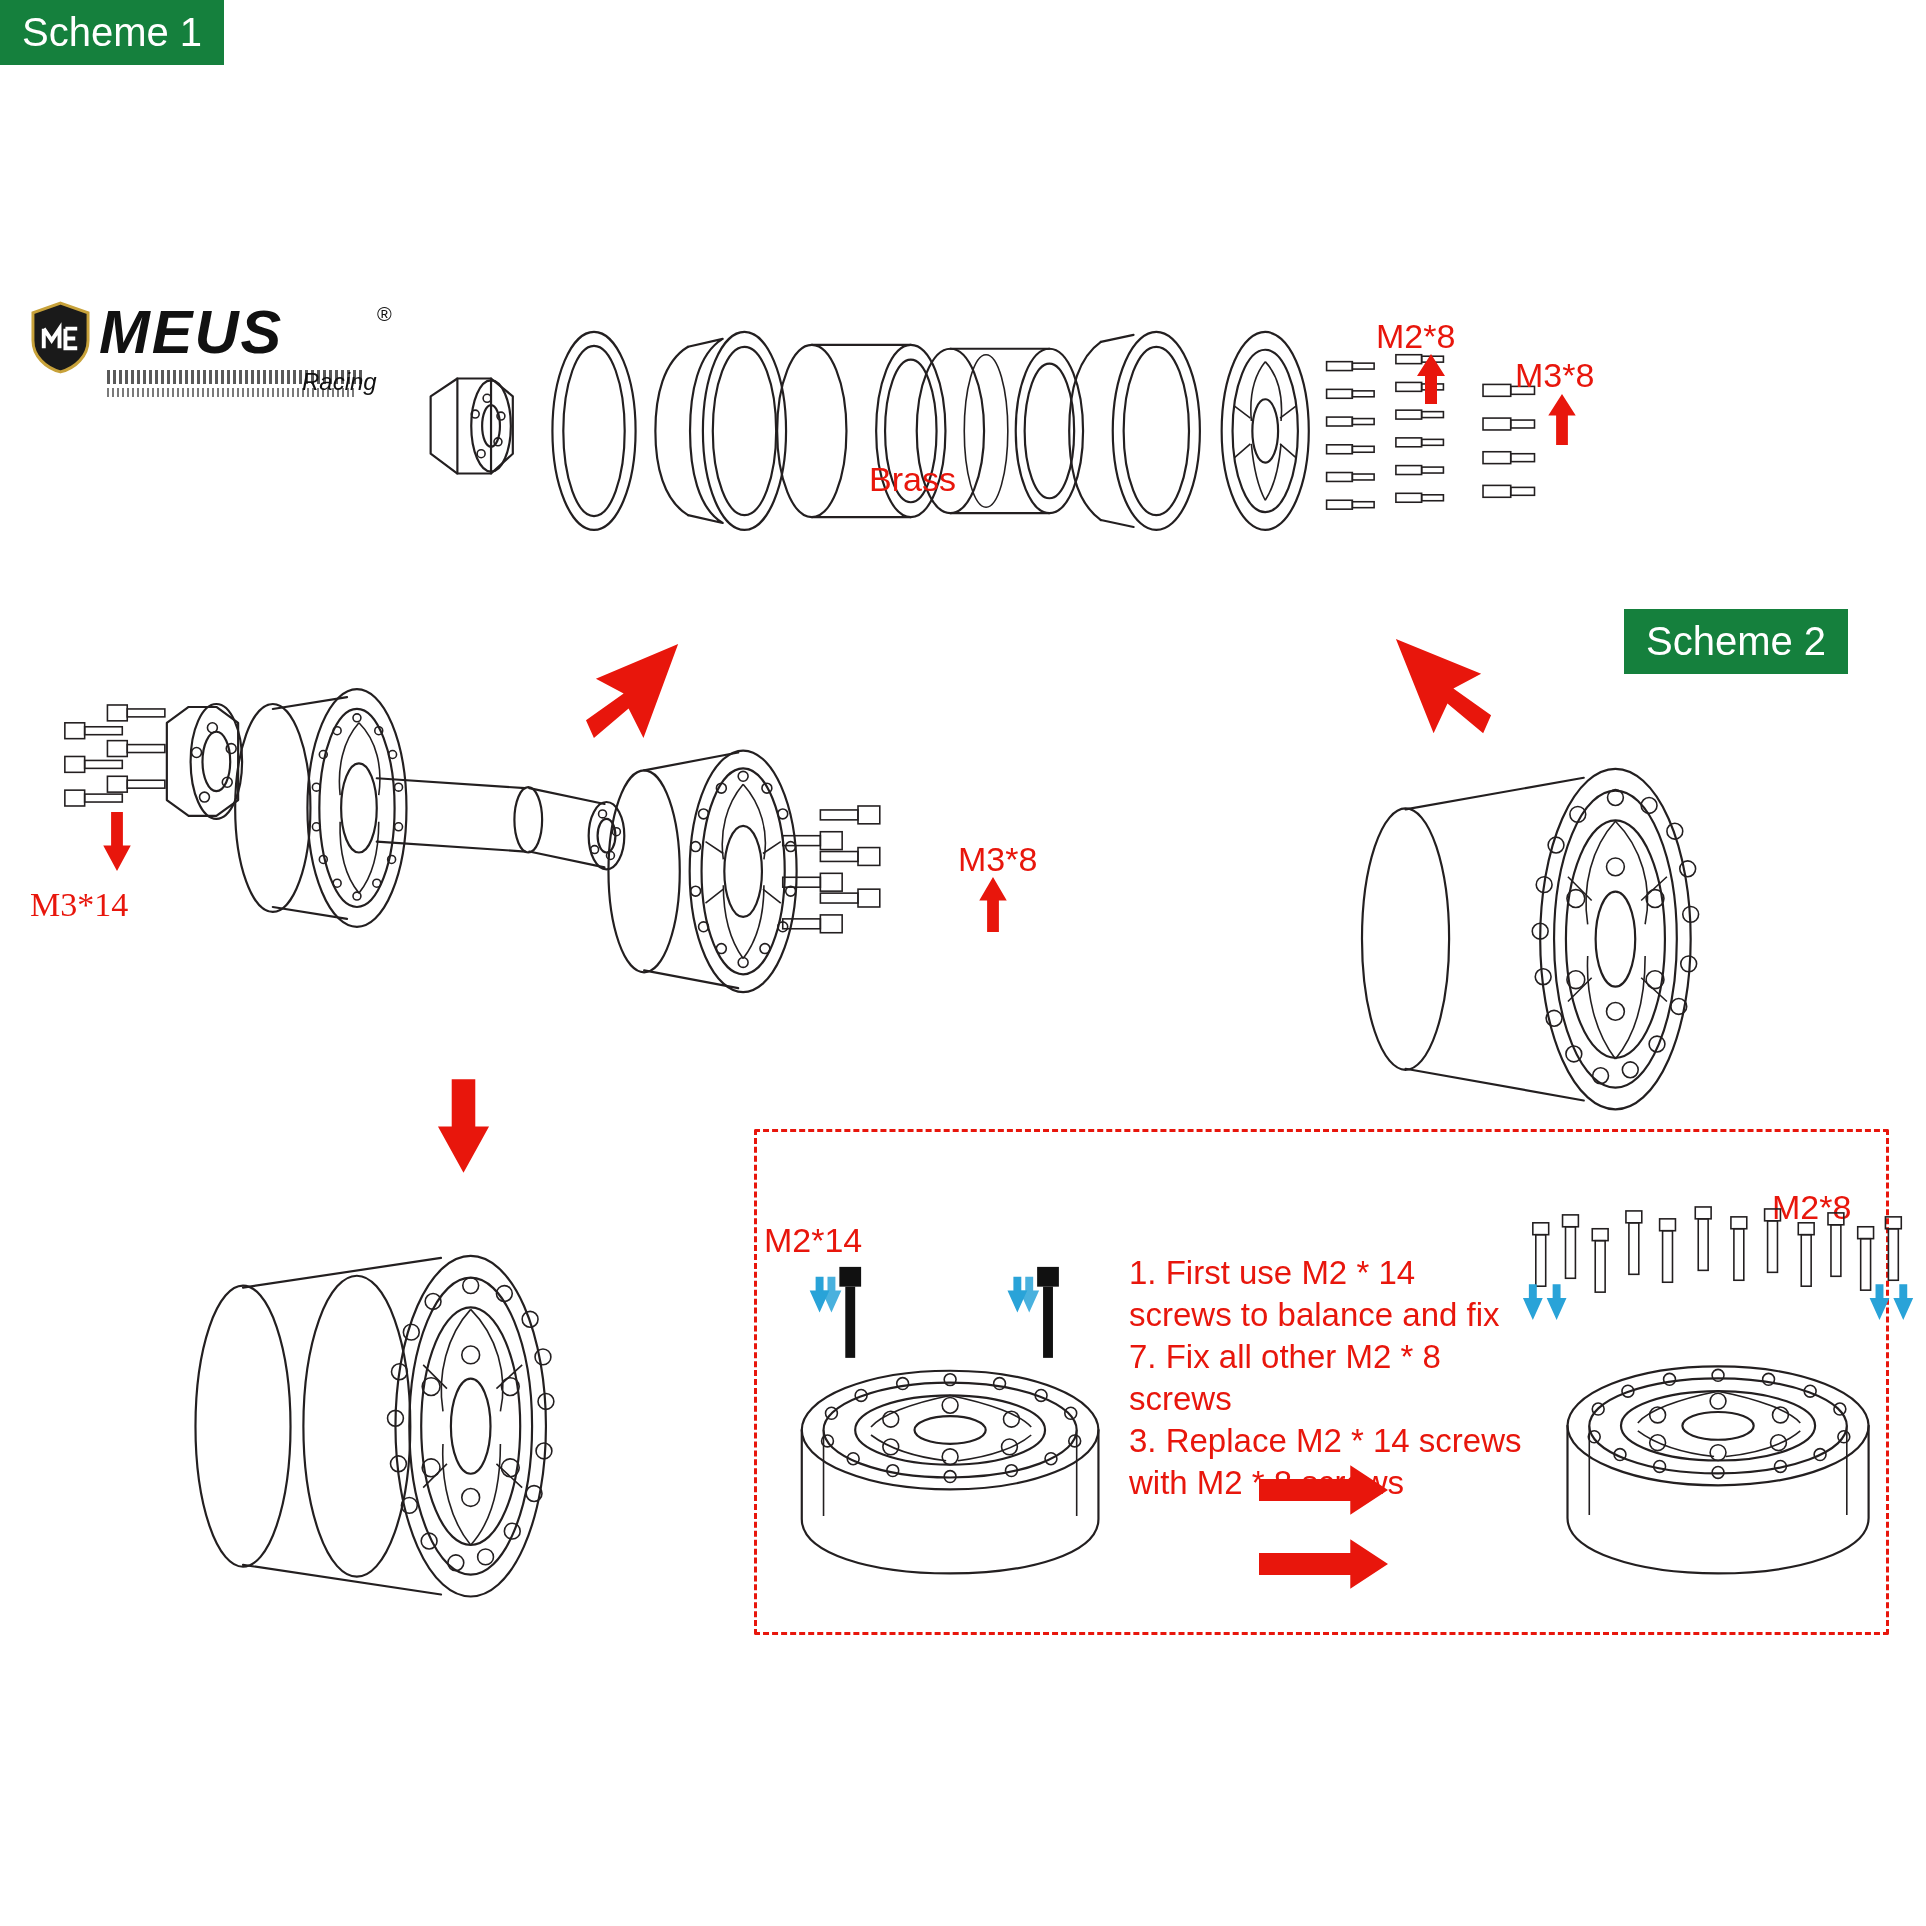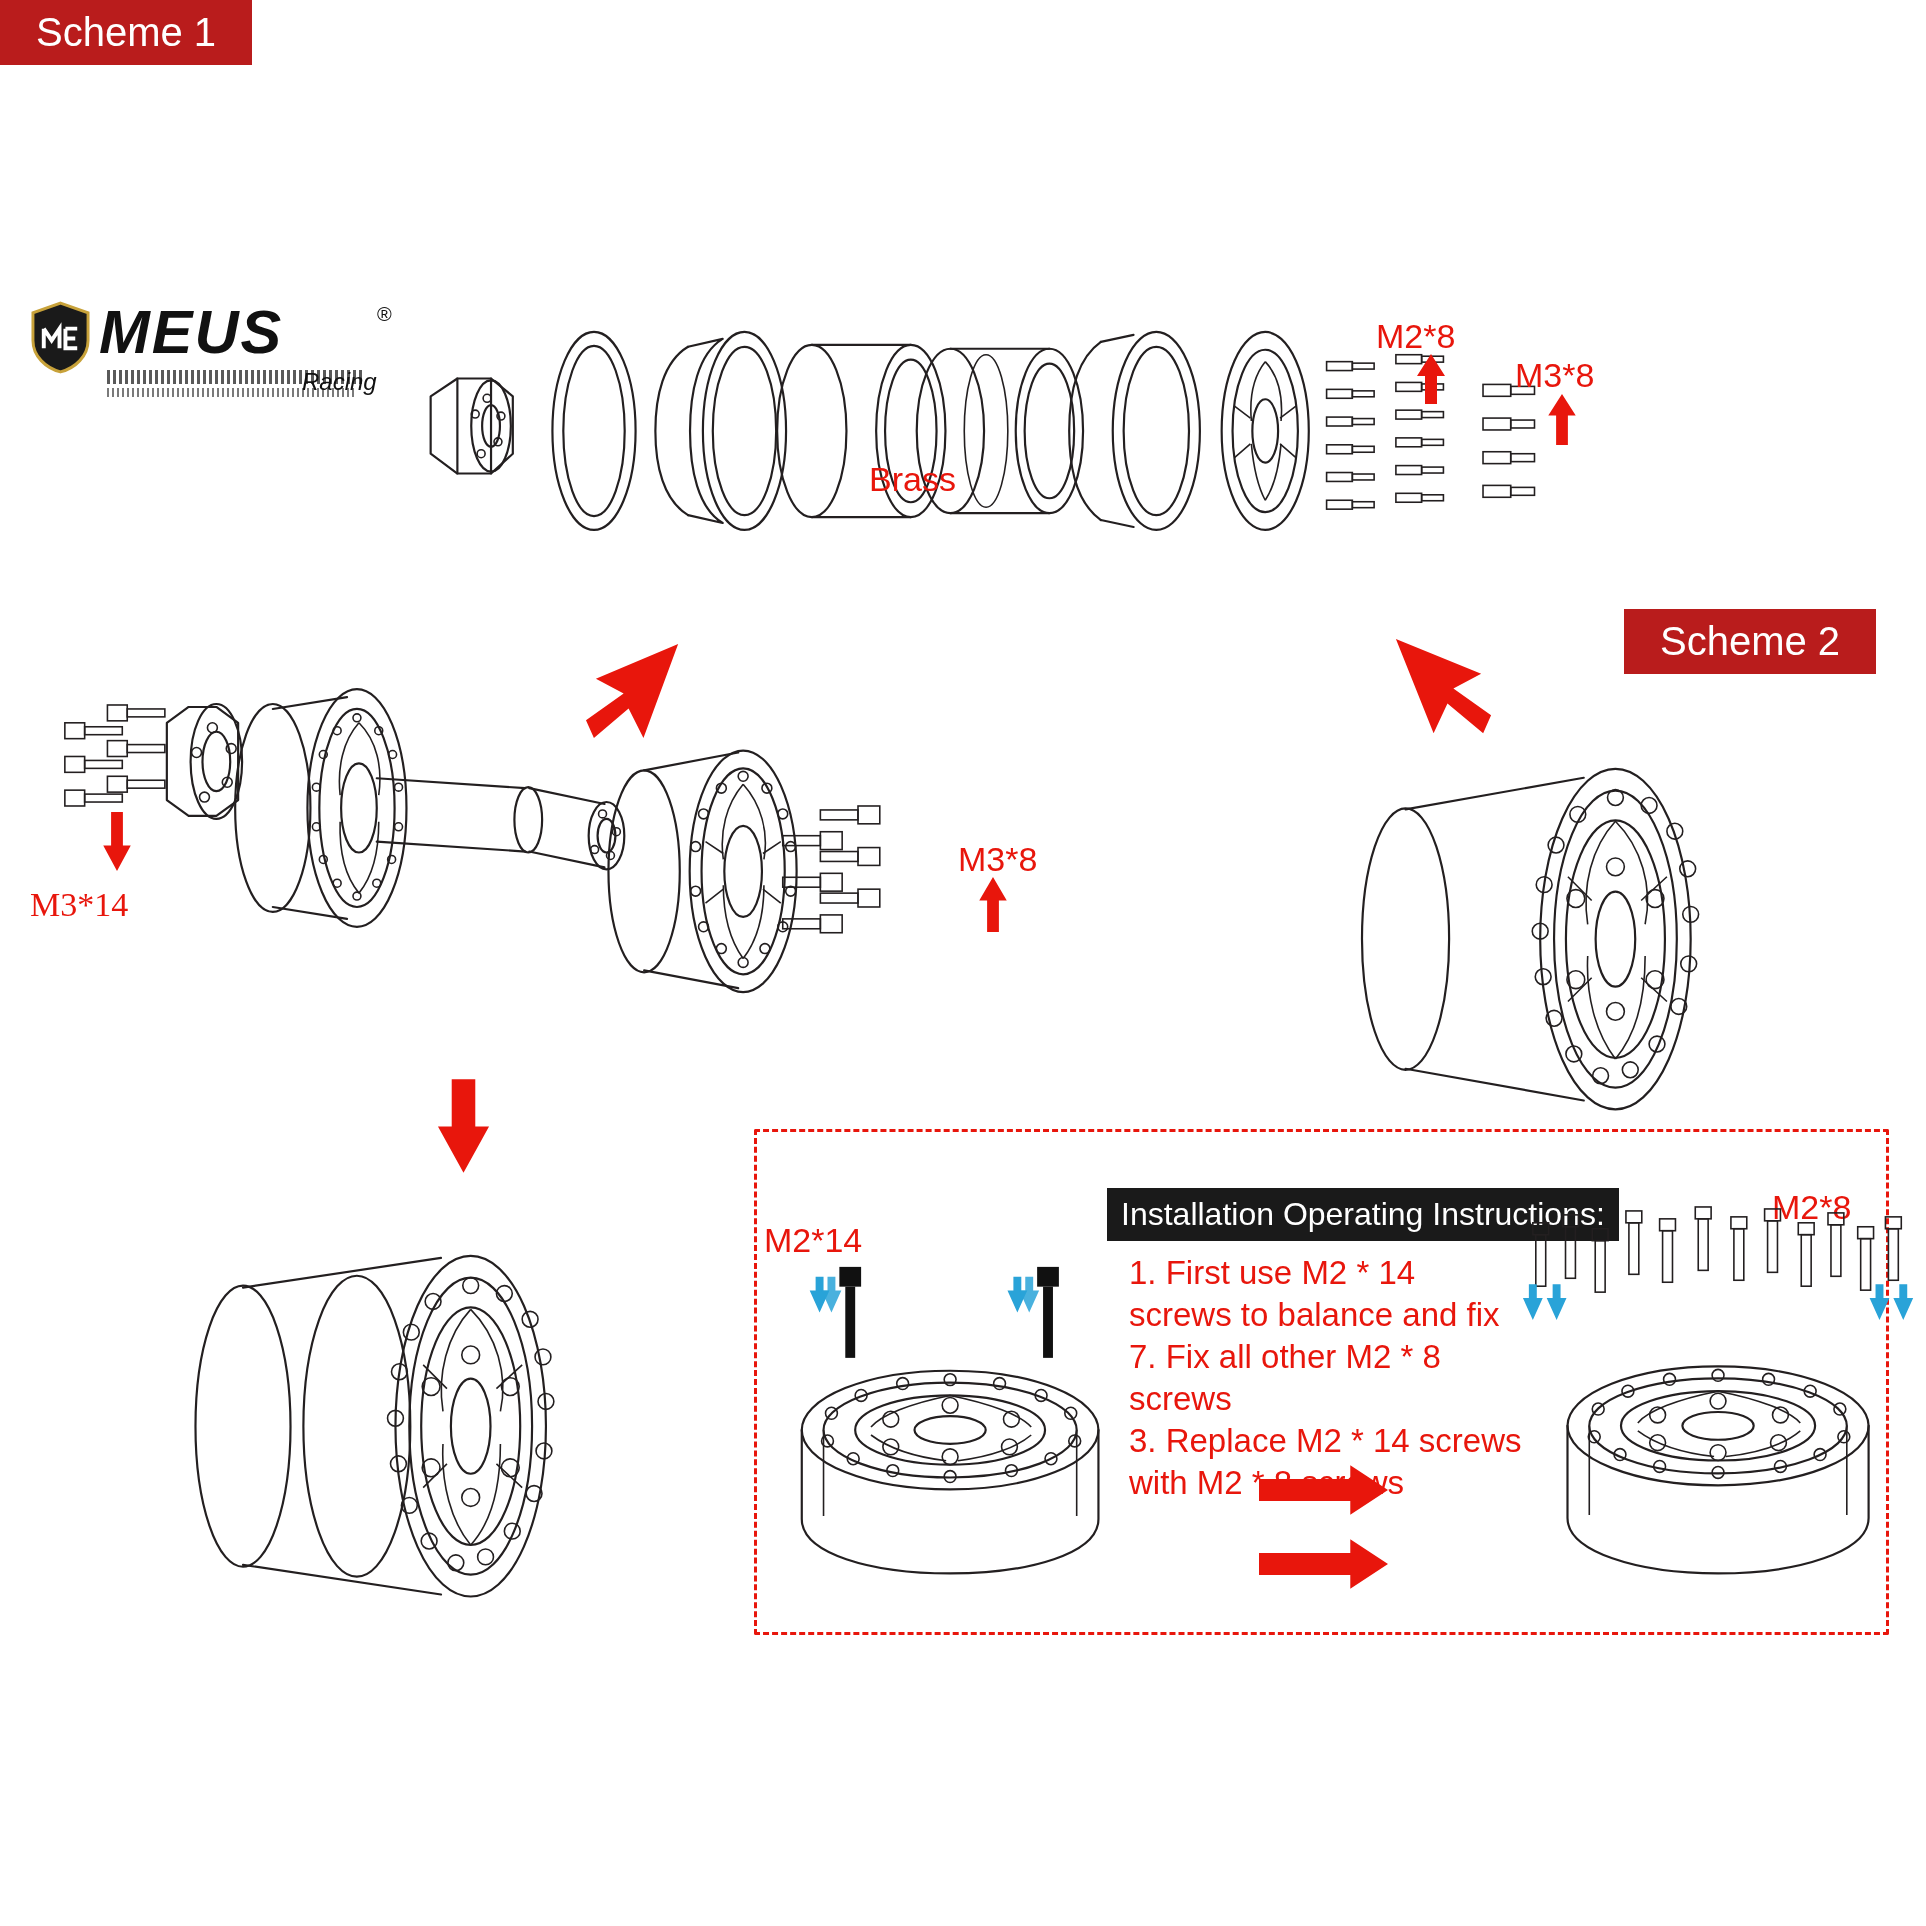--- a/index.html
+++ b/index.html
@@ -20,21 +20,21 @@
     letter-spacing:2px;color:#111;font-family:Liberation Sans, sans-serif;}
   .brand-reg{position:absolute;left:347px;top:6px;font-size:20px;color:#111;}
   .brand-racing{position:absolute;left:272px;top:71px;font-size:24px;font-style:italic;color:#111;}
   .brand-rule{position:absolute;left:77px;top:73px;width:257px;height:14px;
      background:repeating-linear-gradient(to right,#222 0 3px,transparent 3px 6px);opacity:.75;}
   .brand-rule2{position:absolute;left:77px;top:91px;width:248px;height:9px;
      background:repeating-linear-gradient(to right,#222 0 2px,transparent 2px 5px);opacity:.6;}
 
   
   .scheme-label{
-    background:#b91c1c;color:#fff;font-size:40px;padding:10px 36px;white-space:nowrap;
+    background:#15803d;color:#fff;font-size:40px;padding:10px 22px;white-space:nowrap;
   }
   .scheme2{left:1624px;top:609px;}
 
   
   .red-label{color:#e8160c;font-size:34px;white-space:nowrap;}
   .brass-label{color:#e8160c;font-size:34px;left:869px;top:460px;}
 
   
   .instr-box{
     left:754px;top:1129px;width:1129px;height:500px;
@@ -458,21 +458,20 @@
       <circle cx="199" cy="227" r="8"></circle>
         <circle cx="196" cy="181" r="8"></circle>
         <circle cx="200" cy="134" r="8"></circle>
       <circle cx="212" cy="94" r="8"></circle>
         <circle cx="234" cy="63" r="8"></circle>
     </g>
   </svg>
 
   <div class="abs instr-box"></div>
 
-  <div class="abs instr-title">Installation Operating Instructions:</div>
   <div class="abs instr-text">
     <div>1. First use M2 * 14 screws to balance and fix</div>
     <div>7. Fix all other M2 * 8 screws</div>
     <div>3. Replace M2 * 14 screws with M2 * 8 screws</div>
   </div>
 
   <div class="abs red-label" style="left:764px;top:1221px;">M2*14</div>
   <div class="abs red-label" style="left:1772px;top:1188px;">M2*8</div>
 
   <svg class="abs" style="left:762px;top:1257px;" width="396" height="356" viewBox="0 0 400 360">

